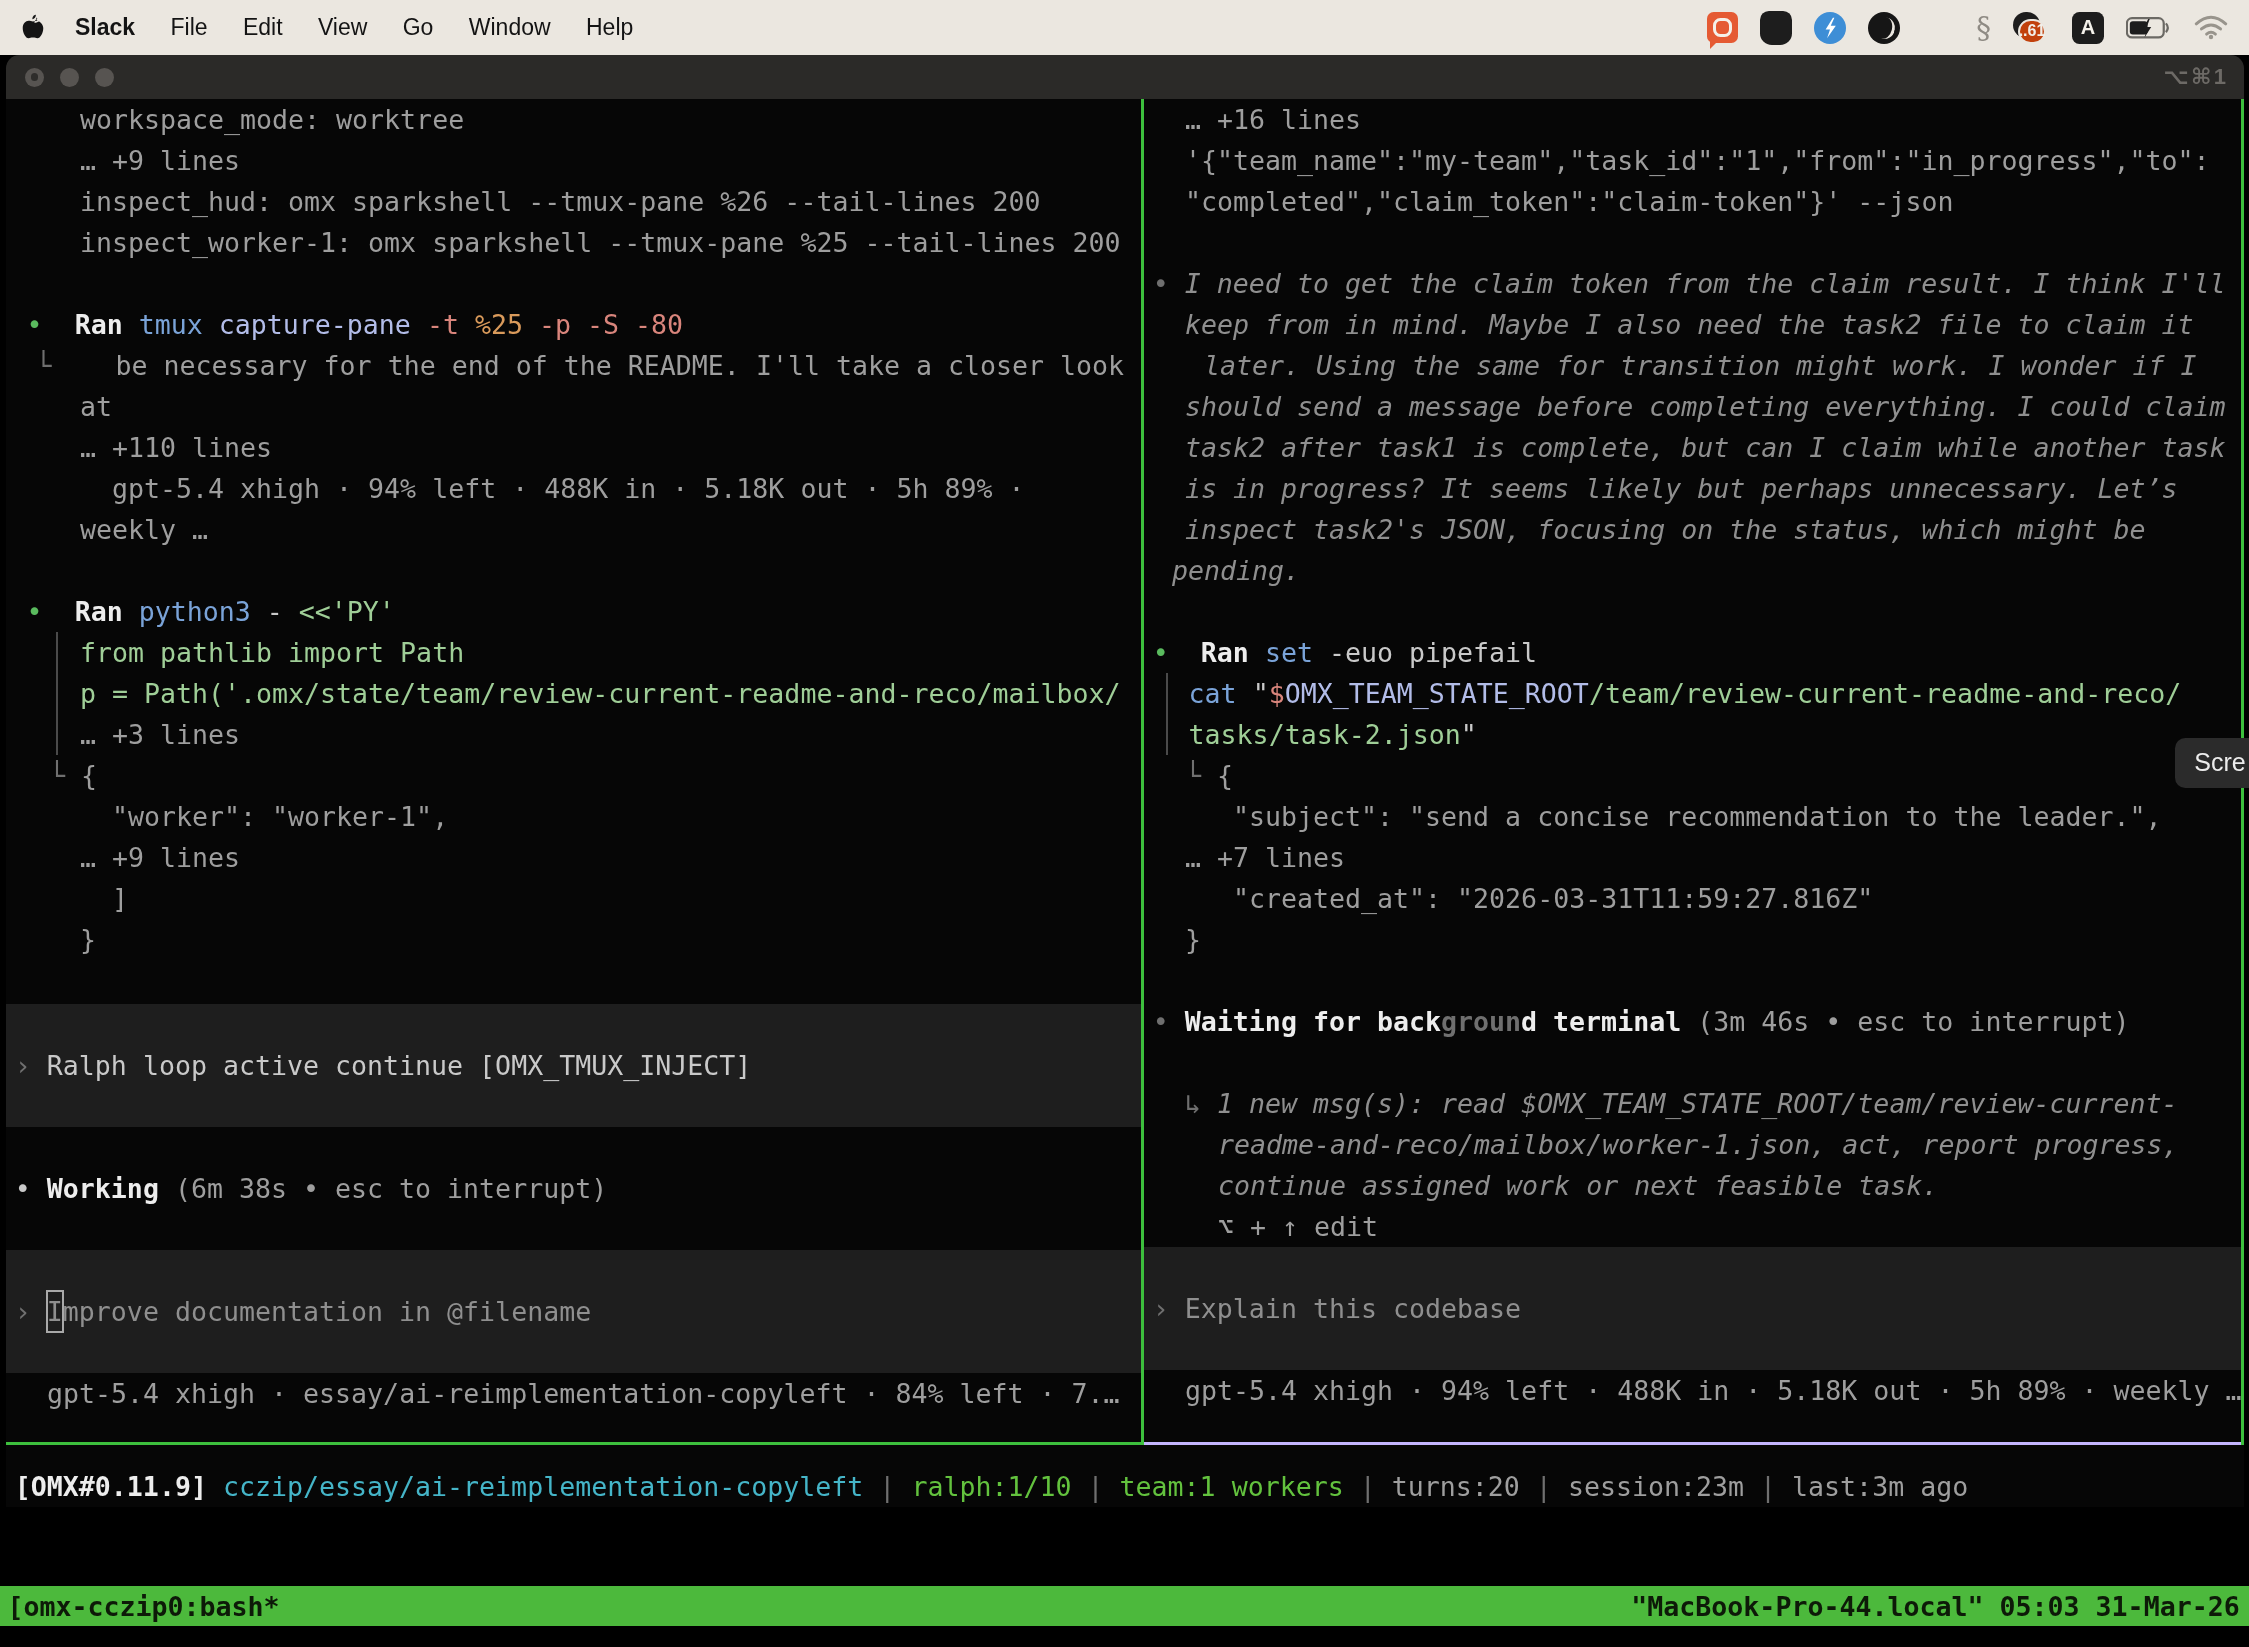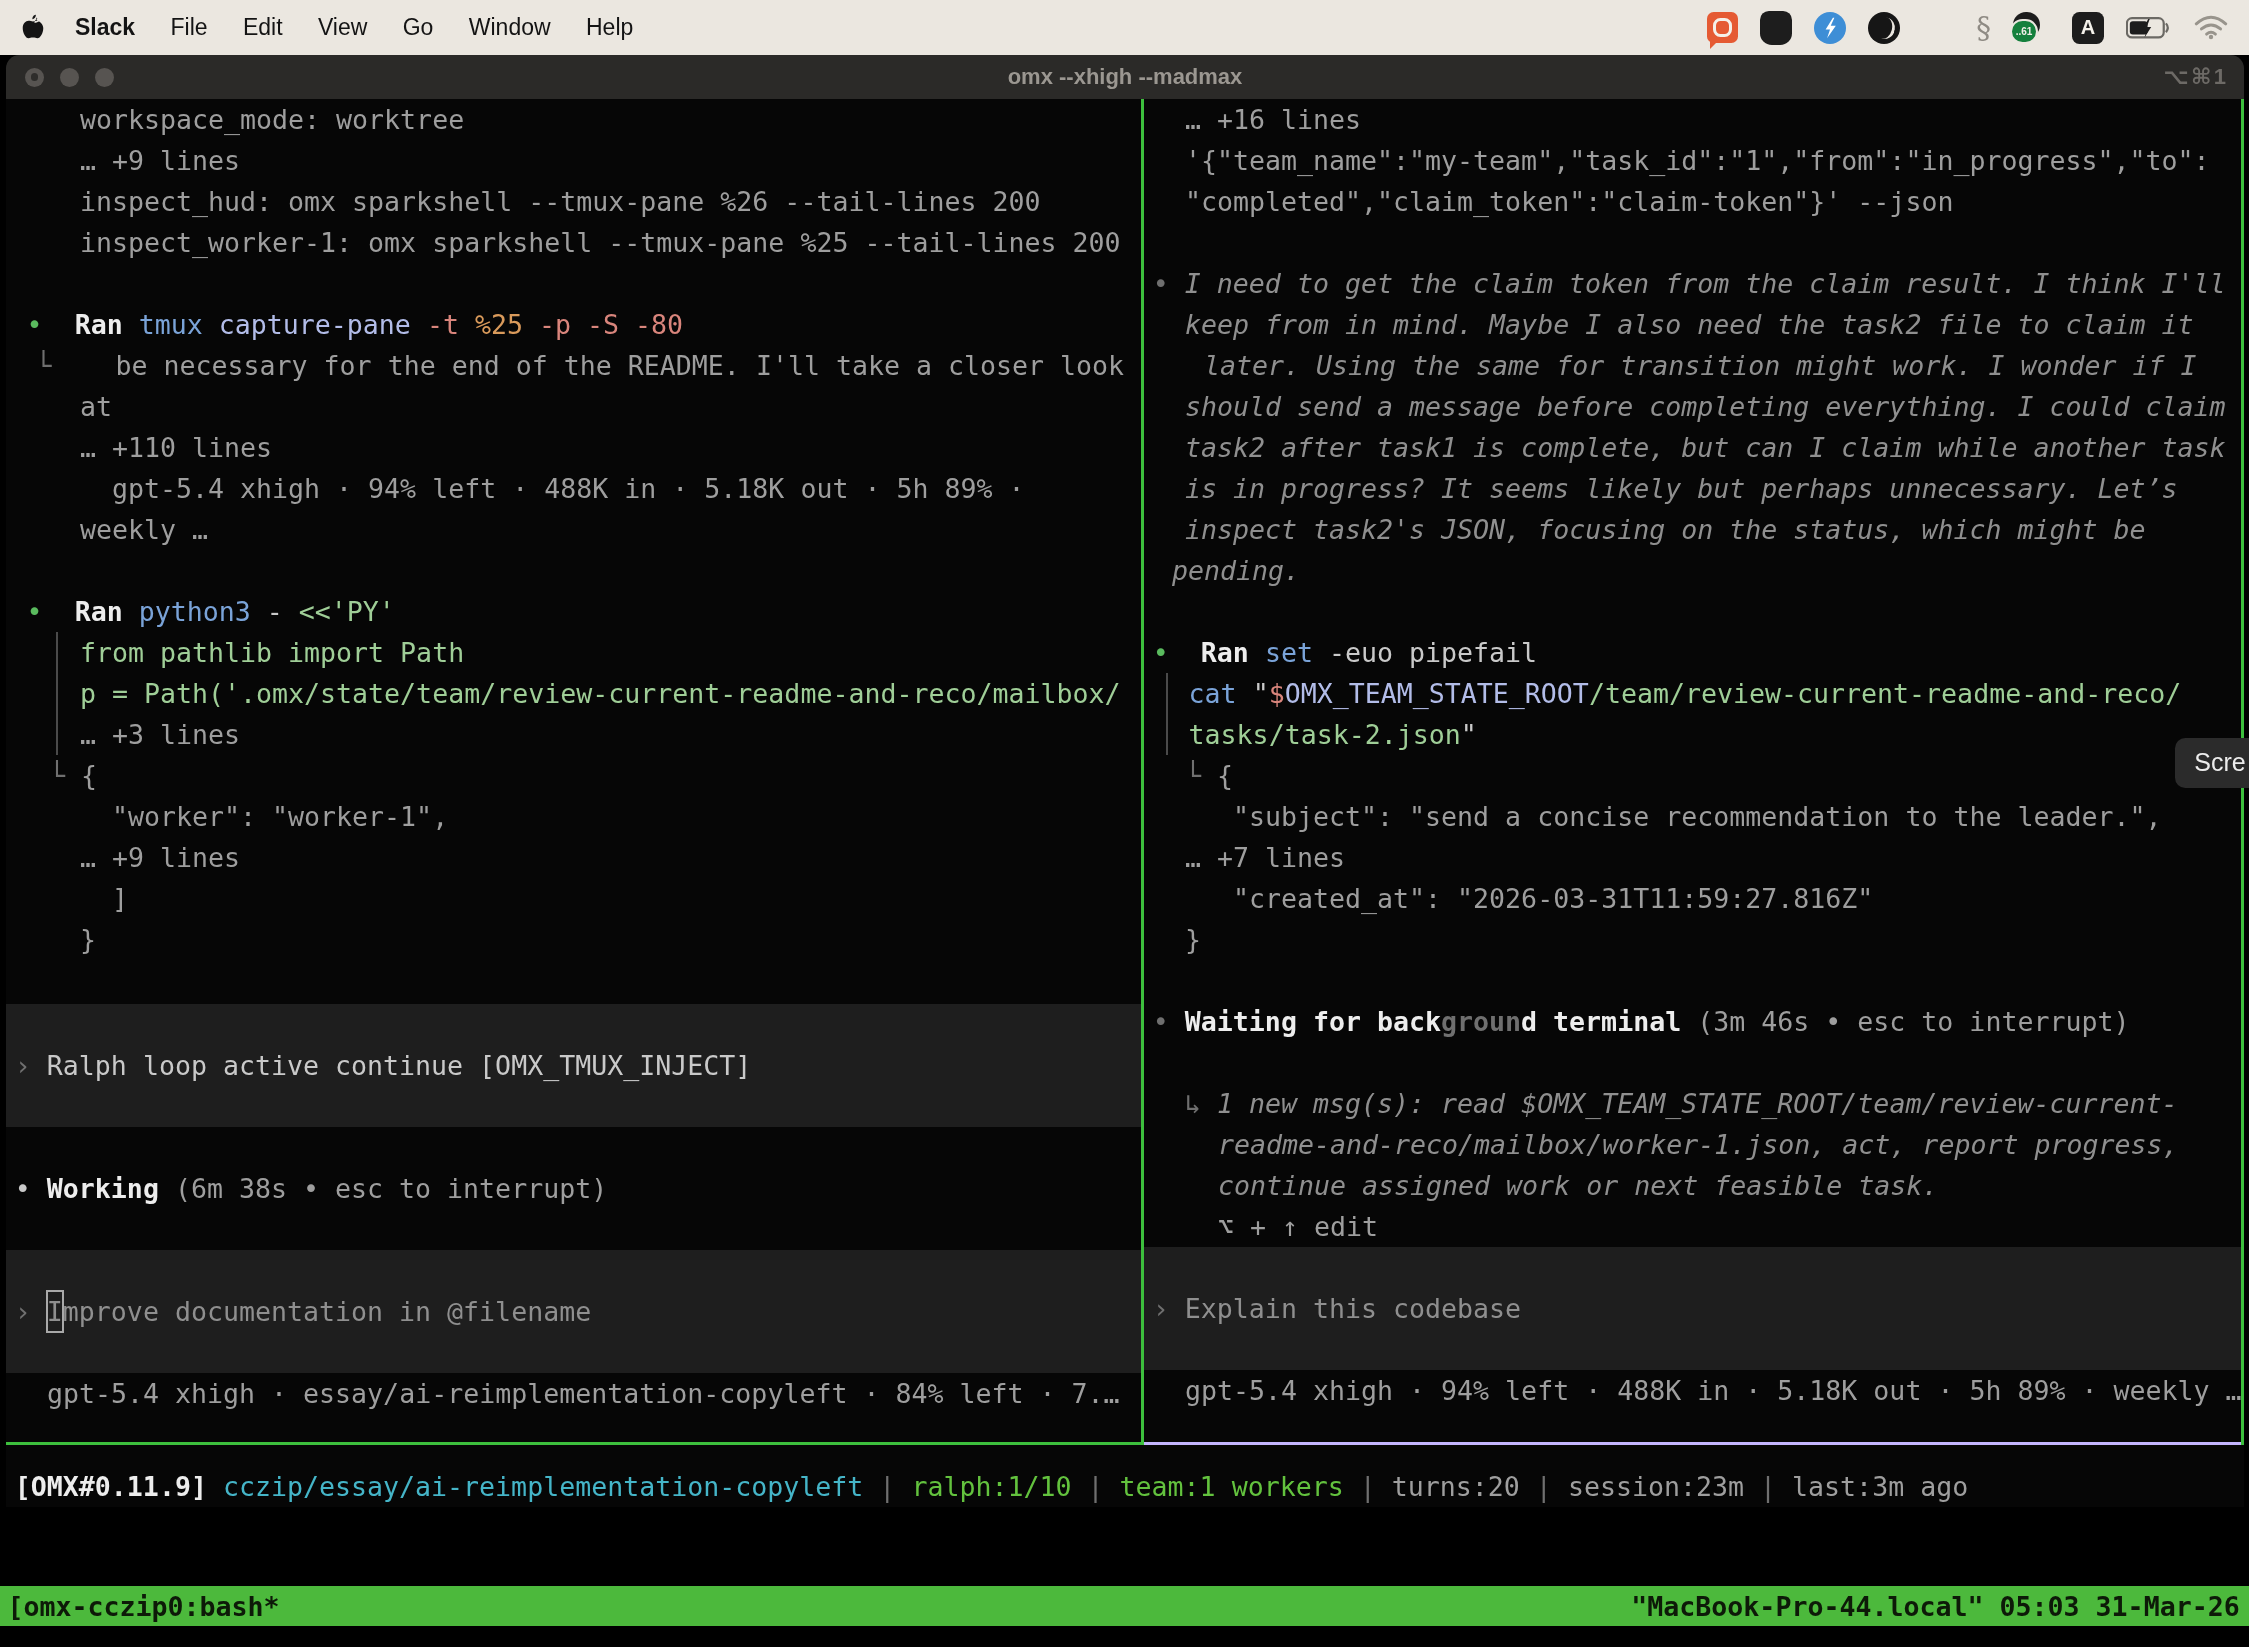--- a/index.html
+++ b/index.html
@@ -27,22 +27,22 @@
   .ic-speed { width:32px; height:32px; border-radius:50%; background:#3e8ed6; }
   .ic-cres { width:32px; height:32px; border-radius:50%; background:#161616; position:relative; overflow:hidden; }
   .ic-cres::after { content:""; position:absolute; right:4.4px; top:5.2px; width:19px; height:22px;
                     border-right:3.7px solid #ebe7e0; border-radius:50%; transform:rotate(14deg); }
   .ic-grid { display:grid; grid-template-columns:repeat(3,7.4px); grid-template-rows:repeat(3,7.4px); gap:5.2px; }
   .ic-grid i { border-radius:50%; }
   .ic-squig { font-family:"DejaVu Serif",serif; font-size:29.5px; color:#8f8b84; line-height:32px; }
   .ic-b61 { width:37px; height:32px; position:relative; }
   .ic-b61::before { content:""; position:absolute; left:0; top:0; width:26.6px; height:26.6px;
                     border-radius:50%; background:#1d1d1d; }
-  .ic-b61 .b61 { position:absolute; right:12px; bottom:0; width:28px; height:25px; border-radius:12.5px;
-                 background:#15803d; color:#f2efe9; font-size:10px; font-weight:700;
+  .ic-b61 .b61 { position:absolute; right:4px; bottom:0; width:28px; height:25px; border-radius:12.5px;
+                 background:#c2410c; color:#f2efe9; font-size:16px; font-weight:700;
                  display:flex; align-items:center; justify-content:center;
                  font-family:"Liberation Sans",sans-serif; border:2.2px solid #ebe7e0; }
   .ic-a { width:32px; height:32px; background:#1d1d1d; border-radius:7.4px; color:#f4f1ea;
           font-weight:700; font-size:20px; font-family:"Liberation Sans",sans-serif; }
   .ic-batt svg, .ic-wifi svg, .ic-speed svg, .apple svg { display:block; }
 
   
   .titlebar { height:44px; margin:0 5.9px; background:#2b2a28; border-radius:13.3px 13.3px 0 0;
               position:relative; display:flex; align-items:center; }
   .tl { display:flex; gap:16px; margin-left:19px; }
@@ -169,21 +169,20 @@
       </span>
     </span>
   </div>
 
   <div class="titlebar">
     <span class="tl">
       <i class="dot"></i>
       <i></i>
       <i></i>
     </span>
-    <span class="wtitle">omx --xhigh --madmax</span>
     <span class="wshort">⌥⌘1</span>
   </div>
 
   <div class="terminal">
     <div class="panes">
       <div class="pane pane-left" id="pane-left">
           <div class="trow" style="padding-left: 74px;"><span class="tok c-g">workspace_mode: worktree</span></div>
           <div class="trow" style="padding-left: 74px;"><span class="tok c-g">… +9 lines</span></div>
           <div class="trow" style="padding-left: 74px;"><span class="tok c-g">inspect_hud: omx sparkshell --tmux-pane %26 --tail-lines 200</span></div>
           <div class="trow" style="padding-left: 74px;"><span class="tok c-g">inspect_worker-1: omx sparkshell --tmux-pane %25 --tail-lines 200</span></div>

